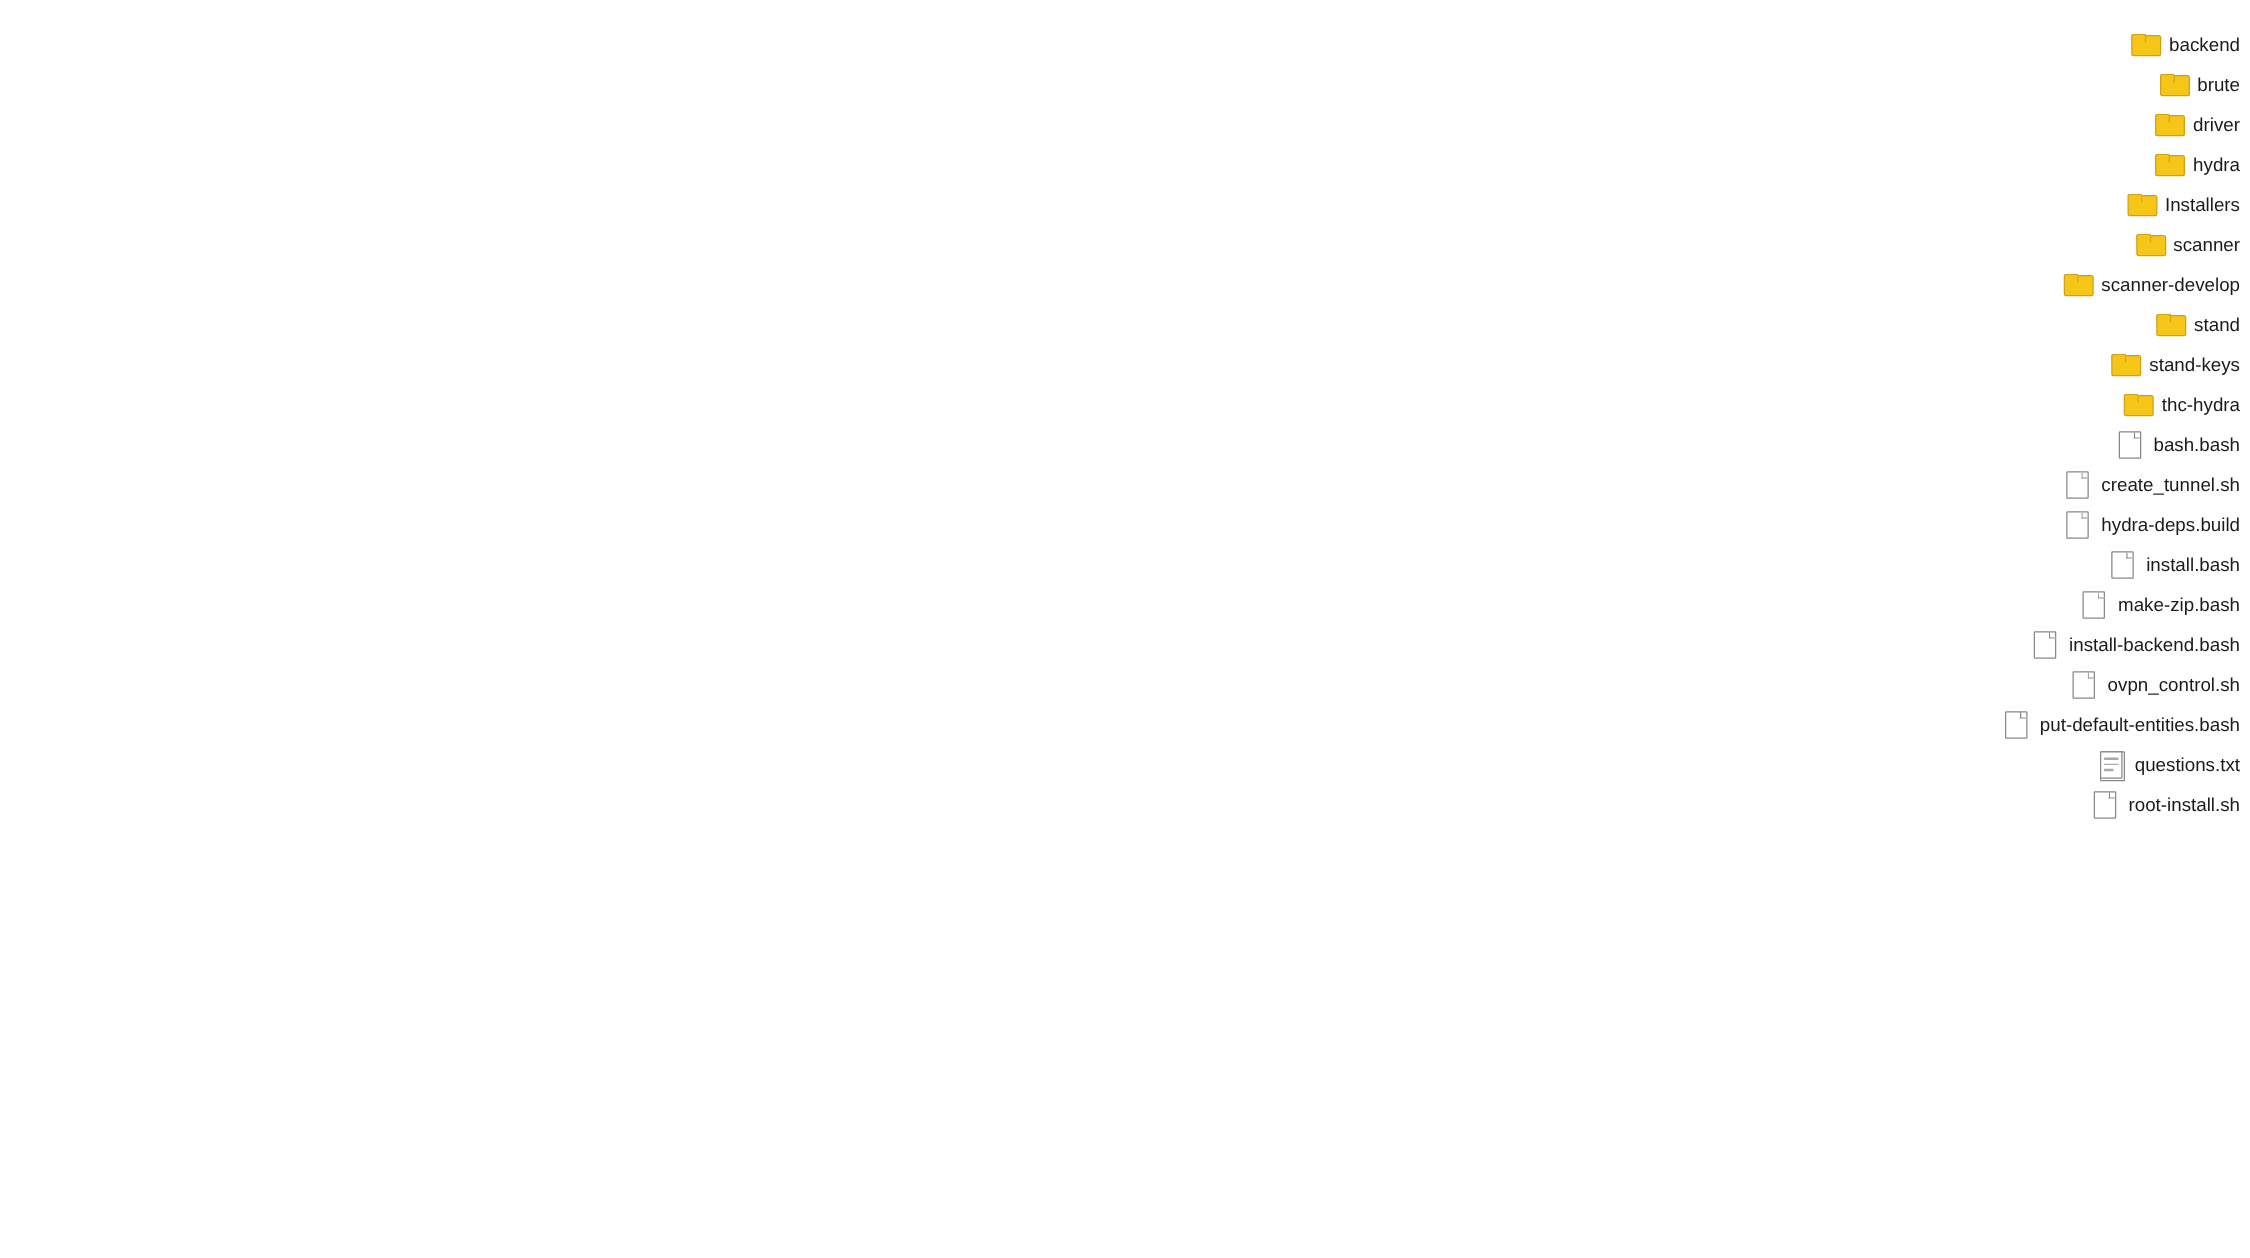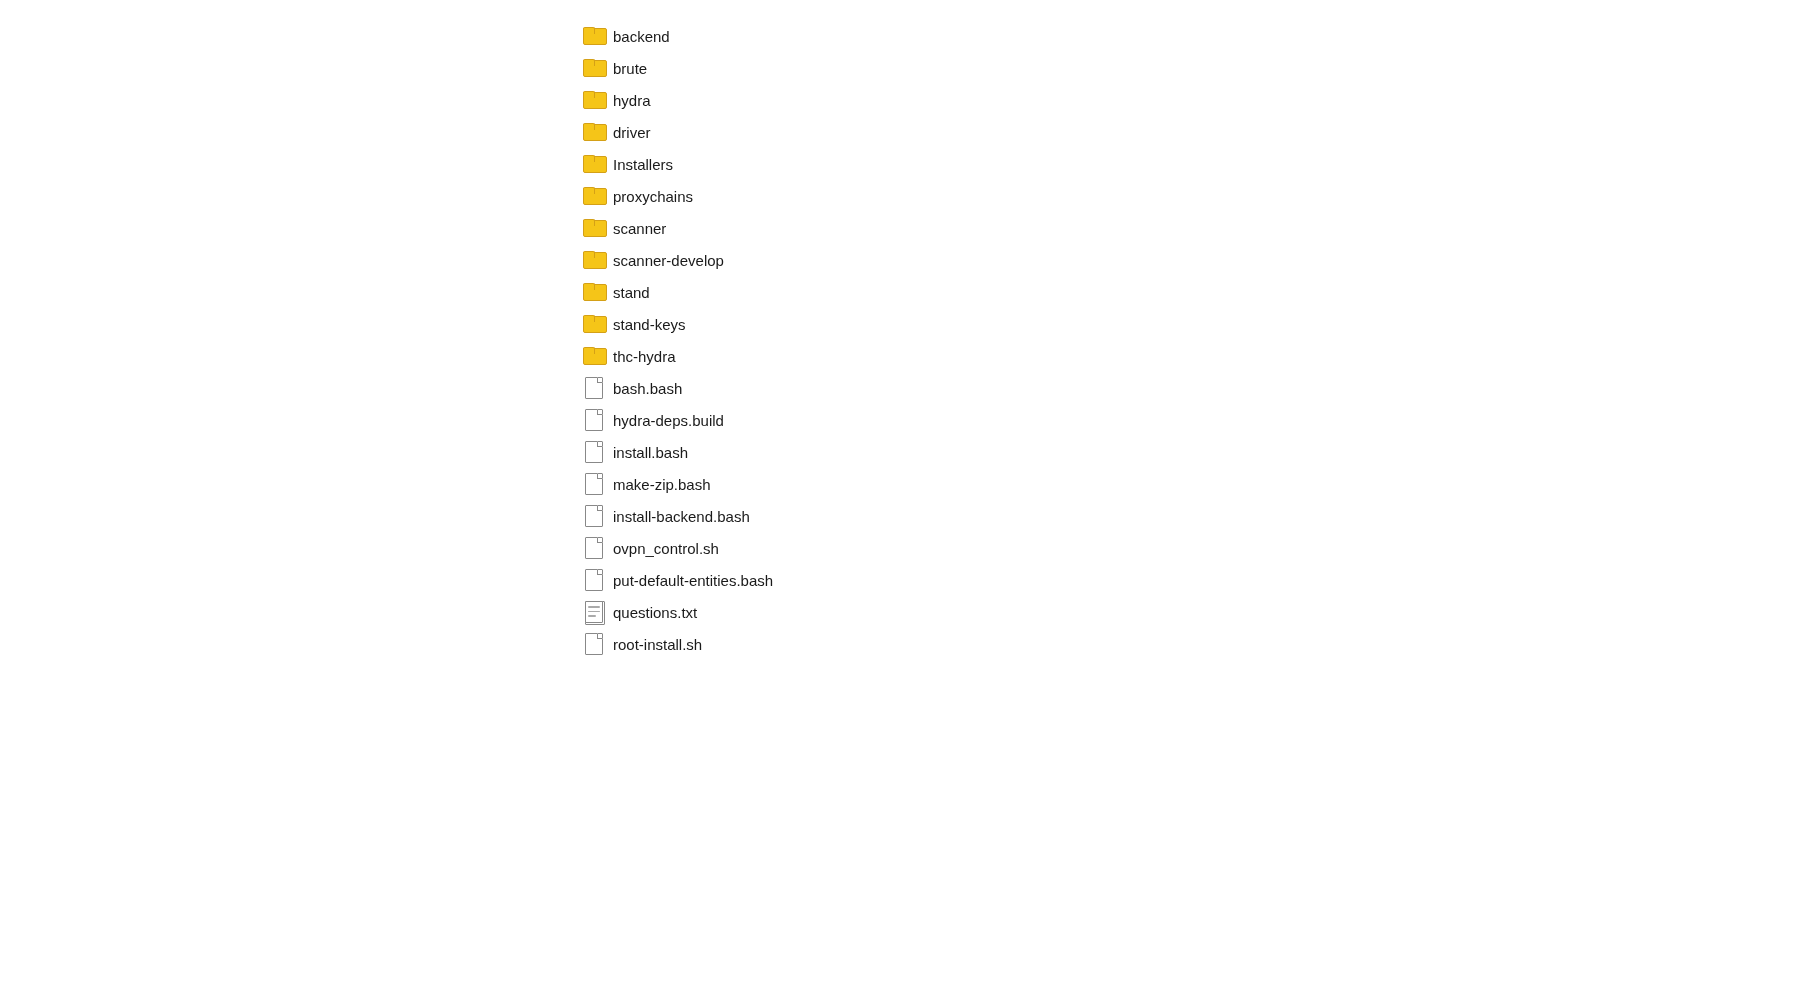--- a/index.html
+++ b/index.html
@@ -15,20 +15,21 @@
       color: #1a1a1a;
       width: 1800px;
       min-height: 1006px;
     }
 
     .file-list {
       display: flex;
       flex-direction: column;
       padding: 20px 0;
       padding-left: 575px;
+      align-items: flex-end;
     }
 
     .file-item {
       display: flex;
       align-items: center;
       padding: 5px 8px;
       cursor: pointer;
       border-radius: 4px;
       min-height: 30px;
     }
@@ -113,44 +114,38 @@
     <div class="file-item">
       <div class="file-icon">
         <div class="folder-icon"></div>
       </div>
       <span class="item-name">brute</span>
     </div>
     <div class="file-item">
       <div class="file-icon">
         <div class="folder-icon"></div>
       </div>
+      <span class="item-name">driver</span>
+    </div>
+    <div class="file-item">
+      <div class="file-icon">
+        <div class="folder-icon"></div>
+      </div>
       <span class="item-name">hydra</span>
     </div>
     <div class="file-item">
       <div class="file-icon">
         <div class="folder-icon"></div>
       </div>
-      <span class="item-name">driver</span>
-    </div>
-    <div class="file-item">
-      <div class="file-icon">
-        <div class="folder-icon"></div>
-      </div>
       <span class="item-name">Installers</span>
     </div>
     <div class="file-item">
       <div class="file-icon">
         <div class="folder-icon"></div>
       </div>
-      <span class="item-name">proxychains</span>
-    </div>
-    <div class="file-item">
-      <div class="file-icon">
-        <div class="folder-icon"></div>
-      </div>
       <span class="item-name">scanner</span>
     </div>
     <div class="file-item">
       <div class="file-icon">
         <div class="folder-icon"></div>
       </div>
       <span class="item-name">scanner-develop</span>
     </div>
     <div class="file-item">
       <div class="file-icon">
@@ -171,20 +166,29 @@
       <span class="item-name">thc-hydra</span>
     </div>
     <div class="file-item">
       <div class="file-icon">
         <div style="position:relative;width:18px;height:22px;">
           <div style="position:absolute;top:0;left:0;width:18px;height:22px;background:#fff;border:1.5px solid #888;border-radius:1px;"></div>
           <div style="position:absolute;top:0;right:0;width:6px;height:6px;background:#fff;border-left:1.5px solid #888;border-bottom:1.5px solid #888;clip-path:polygon(0 0,0 100%,100% 100%);"></div>
         </div>
       </div>
       <span class="item-name">bash.bash</span>
+    </div>
+    <div class="file-item">
+      <div class="file-icon">
+        <div style="position:relative;width:18px;height:22px;">
+          <div style="position:absolute;top:0;left:0;width:18px;height:22px;background:#fff;border:1.5px solid #888;border-radius:1px;"></div>
+          <div style="position:absolute;top:0;right:0;width:6px;height:6px;background:#fff;border-left:1.5px solid #888;border-bottom:1.5px solid #888;clip-path:polygon(0 0,0 100%,100% 100%);"></div>
+        </div>
+      </div>
+      <span class="item-name">create_tunnel.sh</span>
     </div>
     <div class="file-item">
       <div class="file-icon">
         <div style="position:relative;width:18px;height:22px;">
           <div style="position:absolute;top:0;left:0;width:18px;height:22px;background:#fff;border:1.5px solid #888;border-radius:1px;"></div>
           <div style="position:absolute;top:0;right:0;width:6px;height:6px;background:#fff;border-left:1.5px solid #888;border-bottom:1.5px solid #888;clip-path:polygon(0 0,0 100%,100% 100%);"></div>
         </div>
       </div>
       <span class="item-name">hydra-deps.build</span>
     </div>

